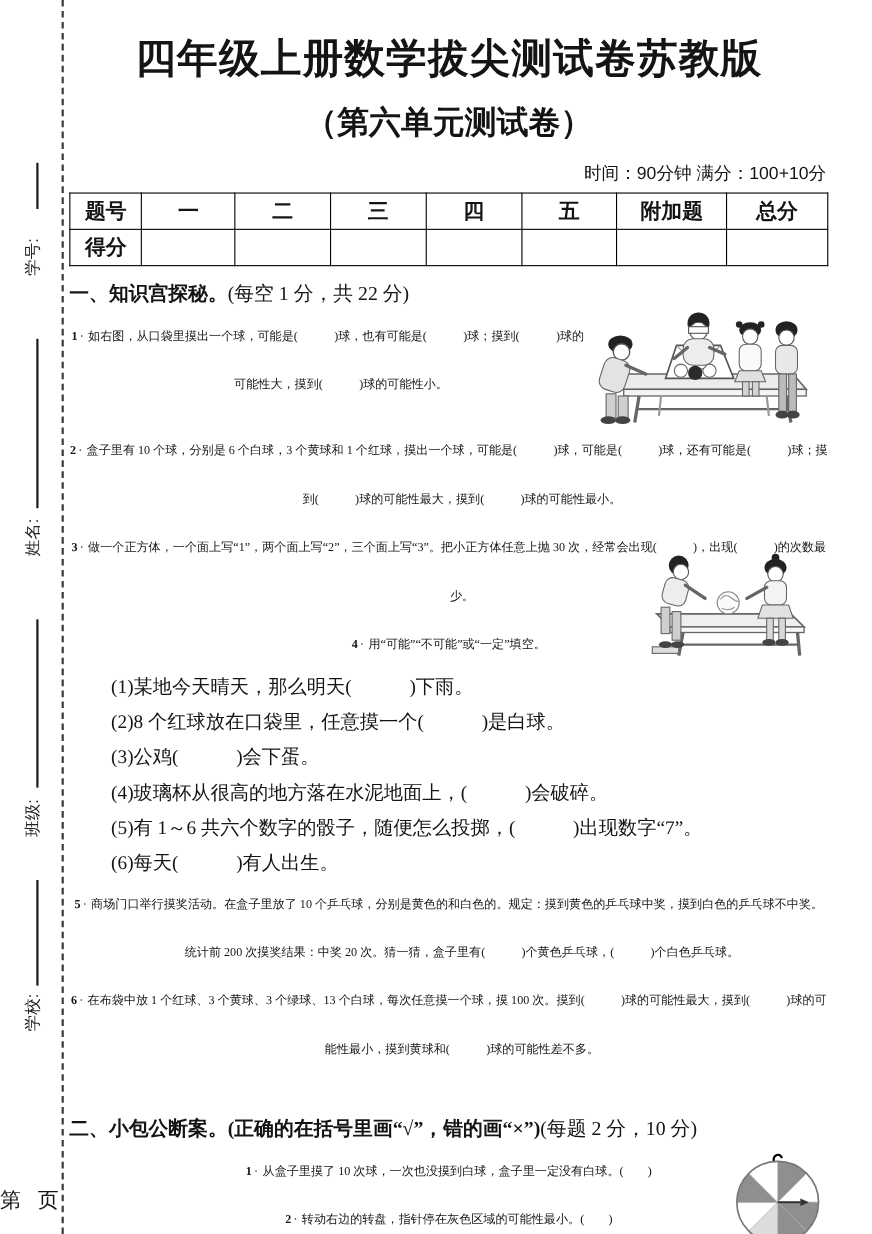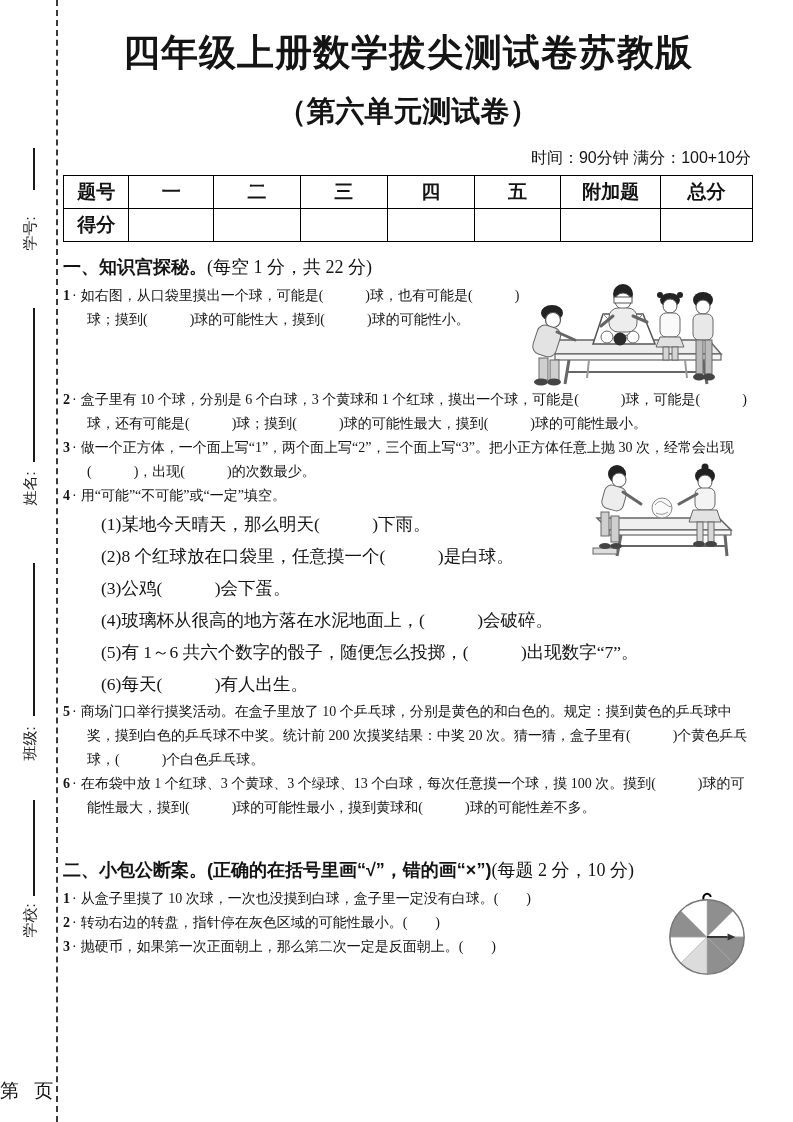--- a/index.html
+++ b/index.html
@@ -20,23 +20,23 @@
   .meta{text-align:right;font-family:"Liberation Sans","DejaVu Sans",sans-serif;
         font-size:16px;margin:16px 2px 6px 0;}
   
   table.score{width:100%;border-collapse:collapse;table-layout:fixed;}
   table.score th,table.score td{border:1.7px solid #000;height:32px;text-align:center;
         font-size:19px;padding:0;}
   table.score th{font-family:"Liberation Sans","DejaVu Sans",sans-serif;font-weight:bold;}
   td.rowlab{font-family:"Liberation Sans","DejaVu Sans",sans-serif;font-weight:bold;}
   
   .sec-head{margin:10px 0 2px 0;font-size:18px;line-height:30px;}
-  .h-label{font-family:Liberation Sans, sans-serif;font-weight:bold;}
+  .h-label{font-family:Liberation Serif, serif;font-weight:bold;}
   .h-note{font-family:"Liberation Serif","DejaVu Serif",serif;font-weight:normal;}
-  .q{margin:0;font-size:14px;line-height:24px;padding-left:24px;text-indent:-24px;}
+  .q{margin:0;font-size:11px;line-height:44px;padding-left:24px;text-indent:-24px;text-align:center;}
   .qnum{font-weight:bold;}
   .qsep{padding:0 4px 0 2px;}
   .sub{margin:0;font-size:17.5px;line-height:32px;padding-left:38px;}
   .sec2{position:relative;margin-top:35px;}
   .q34{position:relative;}
   
   .illu-bag{float:right;width:212px;height:106px;margin:-4px 0 2px 8px;}
   .illu-cube{position:absolute;right:0;top:24px;width:186px;height:102px;}
   .illu-spin{position:absolute;right:2px;top:34px;width:88px;height:92px;}
   .footer{position:absolute;left:0;bottom:18px;width:100%;text-align:left;

